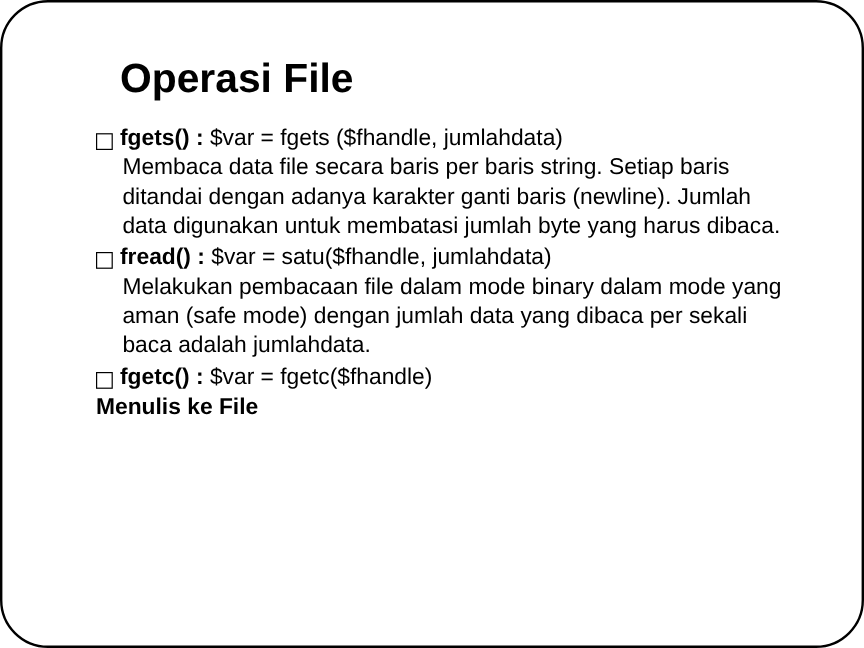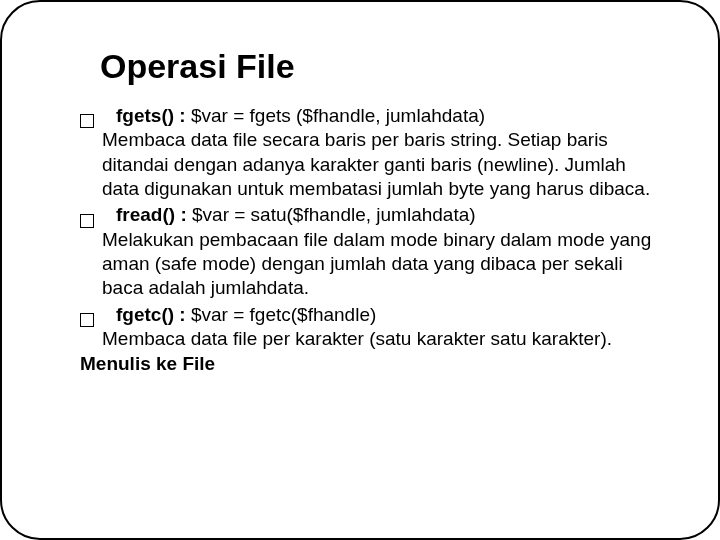--- a/index.html
+++ b/index.html
@@ -30,22 +30,21 @@
     font-weight: bold;
     margin: 0 0 2px 0;
   }
   .item {
     margin: 0 0 2px 0;
     font-size: 19px;
     line-height: 1.28;
   }
   .fn-line {
     display: flex;
-    align-items: flex-end;
-    gap: 16px;
+    align-items: center;
   }
   .box {
     display: inline-block;
     width: 12px;
     height: 12px;
     border: 1.5px solid #000;
     margin-right: 6px;
     margin-top: 4px;
     flex: 0 0 auto;
   }
@@ -92,19 +91,18 @@
     <div class="desc">Melakukan pembacaan file dalam mode binary dalam mode yang aman (safe mode) dengan jumlah data yang dibaca per sekali baca adalah jumlahdata.</div>
   </div>
 
   <div class="item">
     <div class="fn-line">
       <span class="box"></span>
       <span>
         <span class="fn-name">fgetc() : </span><span class="fn-sig">$var = fgetc($fhandle)</span>
       </span>
     </div>
-    <div class="desc">Membaca data file per karakter (satu karakter satu karakter).</div>
   </div>
 
   <div class="section-head">Menulis ke File</div>
 
 
 </div>
 
 </body></html>

